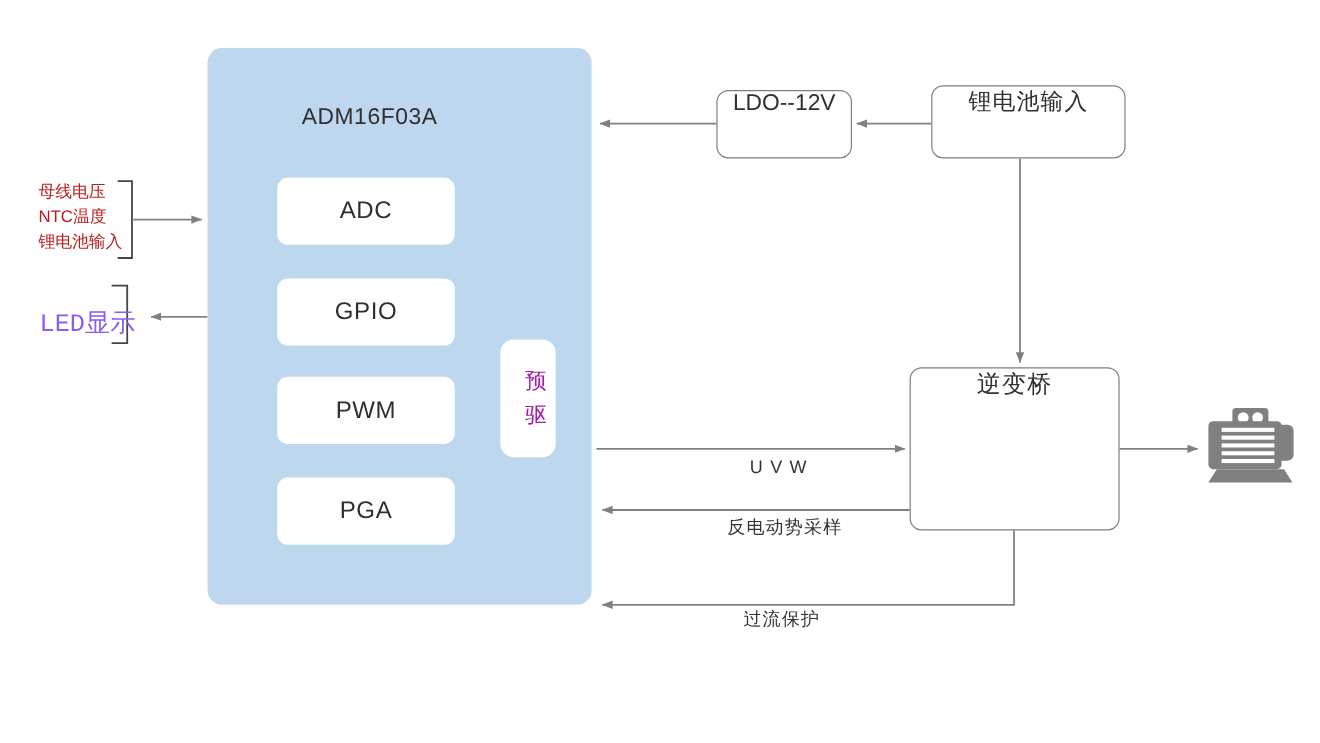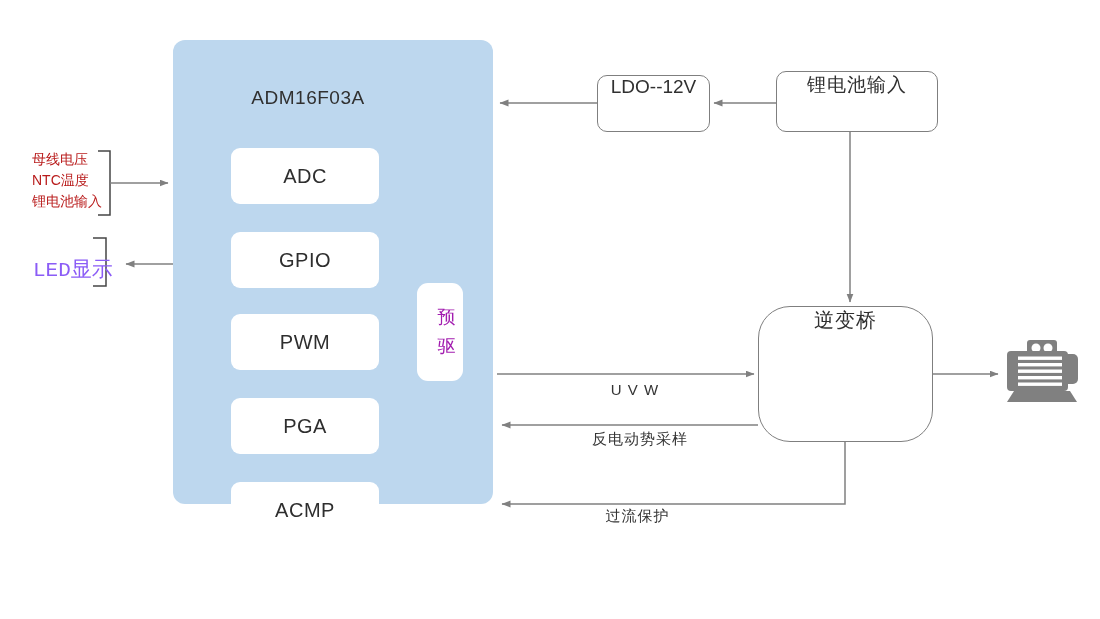--- a/index.html
+++ b/index.html
@@ -39,33 +39,33 @@
   }
 
   .obox{
     position:absolute;background:#ffffff;
     border:1.5px solid #7f7f7f;border-radius:10px;
     display:flex;align-items:flex-start;justify-content:center;
     font-size:19px;color:#303030;letter-spacing:1px;box-sizing:border-box;
   }
   .ldo{left:597px;top:75px;width:113px;height:57px;letter-spacing:0;}
   .battery{left:776px;top:71px;width:162px;height:61px;}
-  .inverter{left:758px;top:306px;width:175px;height:136px;font-size:20px;border-radius:32px;}
+  .inverter{left:758px;top:306px;width:175px;height:136px;font-size:20px;}
 
   .side-text{
     position:absolute;left:32px;top:149px;
     font-size:14px;line-height:21px;color:#b91c1c;
   }
   .led-text{
     position:absolute;left:33px;top:255px;
     font-size:21px;color:#8b5cf6;font-family:Liberation Mono, monospace;
   }
   .edge-label{
     position:absolute;text-align:center;
-    font-size:15px;color:#343434;letter-spacing:1px;
+    font-size:15px;color:#343434;letter-spacing:1px;margin-left:14px;
   }
   .lbl-uvw{left:585px;top:381px;width:100px;}
   .lbl-bemf{left:565px;top:430px;width:150px;}
   .lbl-oc{left:585px;top:507px;width:105px;}
 
   .motor{position:absolute;left:1003px;top:338px;width:78px;height:66px;}
 </style>
 </head>
 <body>
 
@@ -98,21 +98,20 @@
 
     <path d="M933,374 L998,374" stroke="#808080" stroke-width="1.5" fill="none" marker-end="url(#arw)"></path>
   </svg>
 
   <div class="mcu">
     <div class="mcu-title">ADM16F03A</div>
     <div class="module m0">ADC</div>
     <div class="module m1">GPIO</div>
     <div class="module m2">PWM</div>
     <div class="module m3">PGA</div>
-    <div class="module m4">ACMP</div>
     <div class="predrv">
       <span>预驱</span>
     </div>
   </div>
 
   <div class="obox ldo">
     <span>LDO--12V</span>
   </div>
   <div class="obox battery">
     <span>锂电池输入</span>

